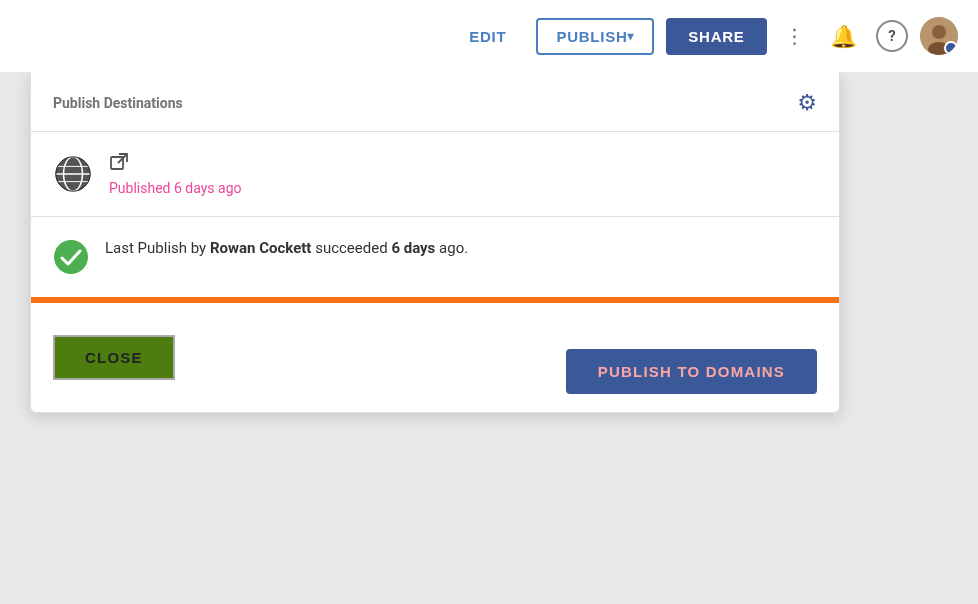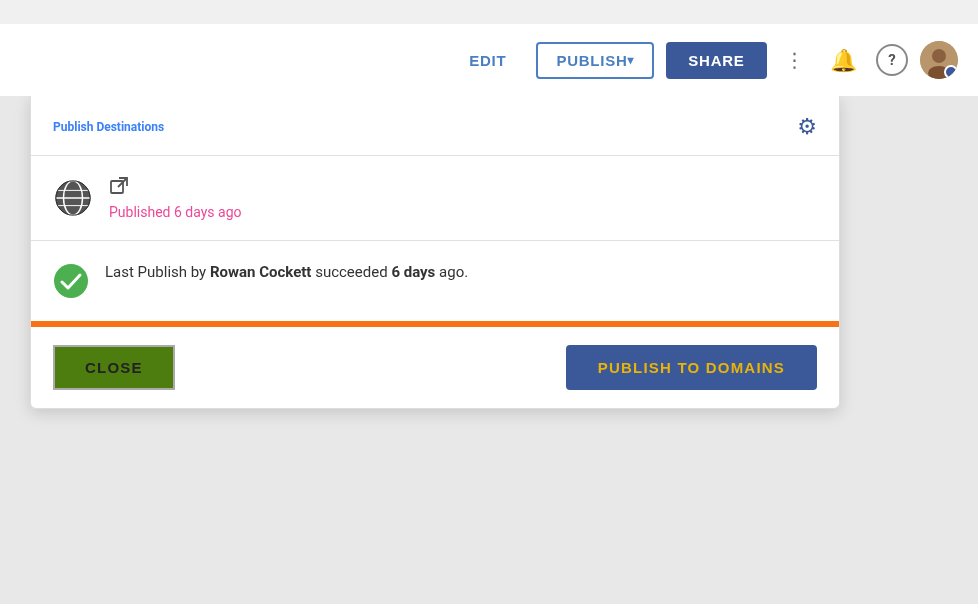--- a/index.html
+++ b/index.html
@@ -17,21 +17,20 @@
     .topbar {
       display: flex;
       align-items: center;
       justify-content: center;
       background: #fff;
       height: 72px;
       padding: 0 20px;
       gap: 12px;
       position: relative;
       z-index: 1;
-      margin-top: 24px;
     }
 
     .nav-spacer { flex: 1; }
 
     .nav-edit {
       font-size: 15px;
       font-weight: 600;
       color: #4a7fc1;
       letter-spacing: 0.05em;
       padding: 8px 18px;
@@ -134,23 +133,23 @@
     
     .panel-header {
       display: flex;
       align-items: center;
       justify-content: space-between;
       padding: 18px 22px 16px;
       border-bottom: 1px solid #e0e0e0;
     }
 
     .panel-title {
-      font-size: 12px;
-      font-weight: 700;
-      color: #3b82f6;
+      font-size: 14px;
+      font-weight: 700;
+      color: #737373;
     }
 
     .gear-icon {
       font-size: 22px;
       color: #3b5998;
       cursor: pointer;
     }
 
     
     .domain-row {
@@ -245,27 +244,28 @@
       padding: 12px 30px;
       cursor: pointer;
       background: #4d7c0f;
       border: 2px solid #aaa;
       border-radius: 0;
     }
 
     .btn-publish {
       font-size: 15px;
       font-weight: 700;
-      color: #eab308;
+      color: #fca5a5;
       letter-spacing: 0.08em;
       padding: 14px 32px;
       cursor: pointer;
       background: #3b5998;
       border: none;
       border-radius: 4px;
+      margin-top: 28px;
     }
   </style>
 </head>
 <body>
 
 <div class="topbar">
   <div class="nav-spacer"></div>
   <button class="nav-edit">EDIT</button>
   <button class="nav-publish">
     <span>PUBLISH</span>

